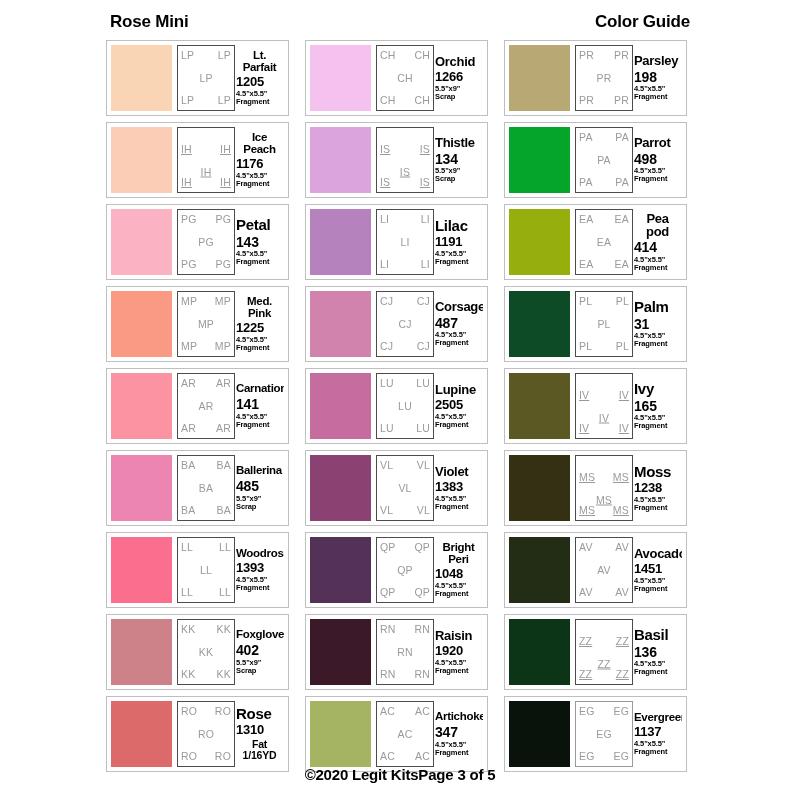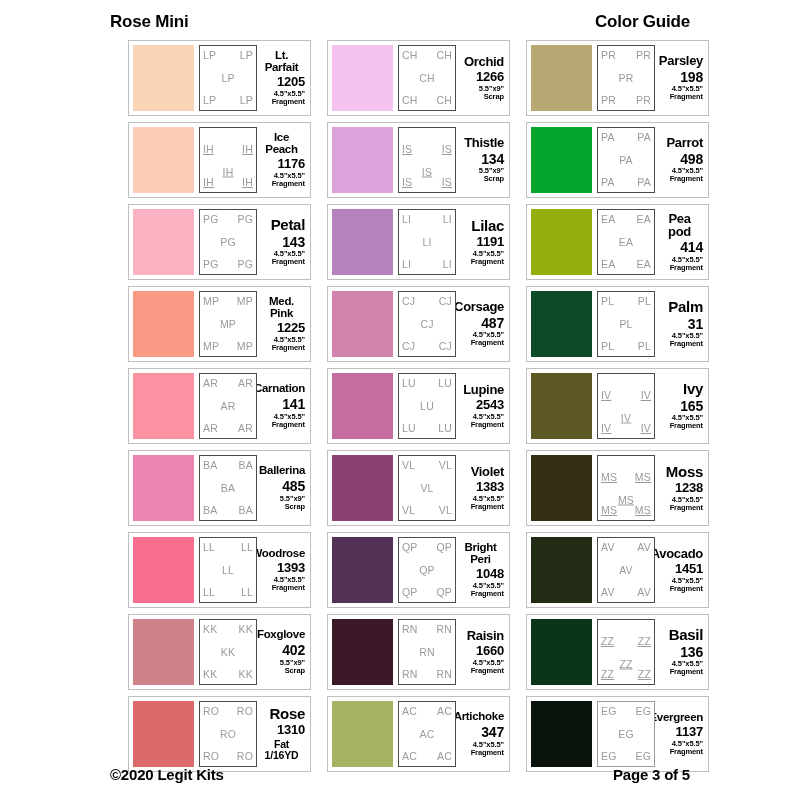--- a/index.html
+++ b/index.html
@@ -37,21 +37,21 @@
   .header-right {
     font-size: 17px;
     font-weight: bold;
     letter-spacing: -0.2px;
     line-height: 20px;
   }
 
   
   .grid {
     position: absolute;
-    left: 128px;
+    left: 106px;
     top: 40px;
     width: 648px;
     display: flex;
     gap: 16px;
   }
   .column {
     display: flex;
     flex-direction: column;
     gap: 6px;
     width: 183px;
@@ -98,21 +98,21 @@
   .code.tr { right: 3px; top: 4px; }
   .code.mid { left: 50%; top: 50%; transform: translate(-50%, -50%); }
   .code.bl { left: 3px;  bottom: 4px; }
   .code.br { right: 3px; bottom: 4px; }
 
   .info {
     flex: 1;
     height: 100%;
     display: flex;
     flex-direction: column;
-    align-items: flex-end;
+    align-items: flex-start;
     justify-content: center;
     text-align: center;
     padding: 0 1px;
     overflow: hidden;
   }
   .info .name {
     font-weight: bold;
     line-height: 1.02;
     letter-spacing: -0.3px;
   }
@@ -151,21 +151,21 @@
   .num-md { font-size: 13px; }
 
   
   .footer {
     position: absolute;
     left: 110px;
     top: 766px;
     width: 580px;
     display: flex;
     align-items: center;
-    justify-content: space-between;
+    justify-content: center;
   }
   .footer-left,
   .footer-right {
     font-size: 15px;
     font-weight: bold;
     letter-spacing: -0.2px;
   }
 </style>
 </head>
 <body>
@@ -392,21 +392,21 @@
           <div class="swatch" style="background: rgb(198, 109, 160);"></div>
           <div class="codebox">
             <span class="code tl">LU</span>
             <span class="code tr">LU</span>
             <span class="code mid">LU</span>
             <span class="code bl">LU</span>
             <span class="code br">LU</span>
           </div>
           <div class="info">
             <div class="name n-lg">Lupine</div>
-            <div class="num num-md">2543</div>
+            <div class="num num-md">2505</div>
             <div class="size">4.5"x5.5"</div>
             <div class="cut">Fragment</div>
           </div>
         </div>
         <div class="card">
           <div class="swatch" style="background: rgb(139, 66, 114);"></div>
           <div class="codebox">
             <span class="code tl">VL</span>
             <span class="code tr">VL</span>
             <span class="code mid">VL</span>
@@ -440,21 +440,21 @@
           <div class="swatch" style="background: rgb(59, 25, 41);"></div>
           <div class="codebox">
             <span class="code tl">RN</span>
             <span class="code tr">RN</span>
             <span class="code mid">RN</span>
             <span class="code bl">RN</span>
             <span class="code br">RN</span>
           </div>
           <div class="info">
             <div class="name n-lg">Raisin</div>
-            <div class="num num-md">1660</div>
+            <div class="num num-md">1920</div>
             <div class="size">4.5"x5.5"</div>
             <div class="cut">Fragment</div>
           </div>
         </div>
         <div class="card">
           <div class="swatch" style="background: rgb(164, 180, 99);"></div>
           <div class="codebox">
             <span class="code tl">AC</span>
             <span class="code tr">AC</span>
             <span class="code mid">AC</span>

